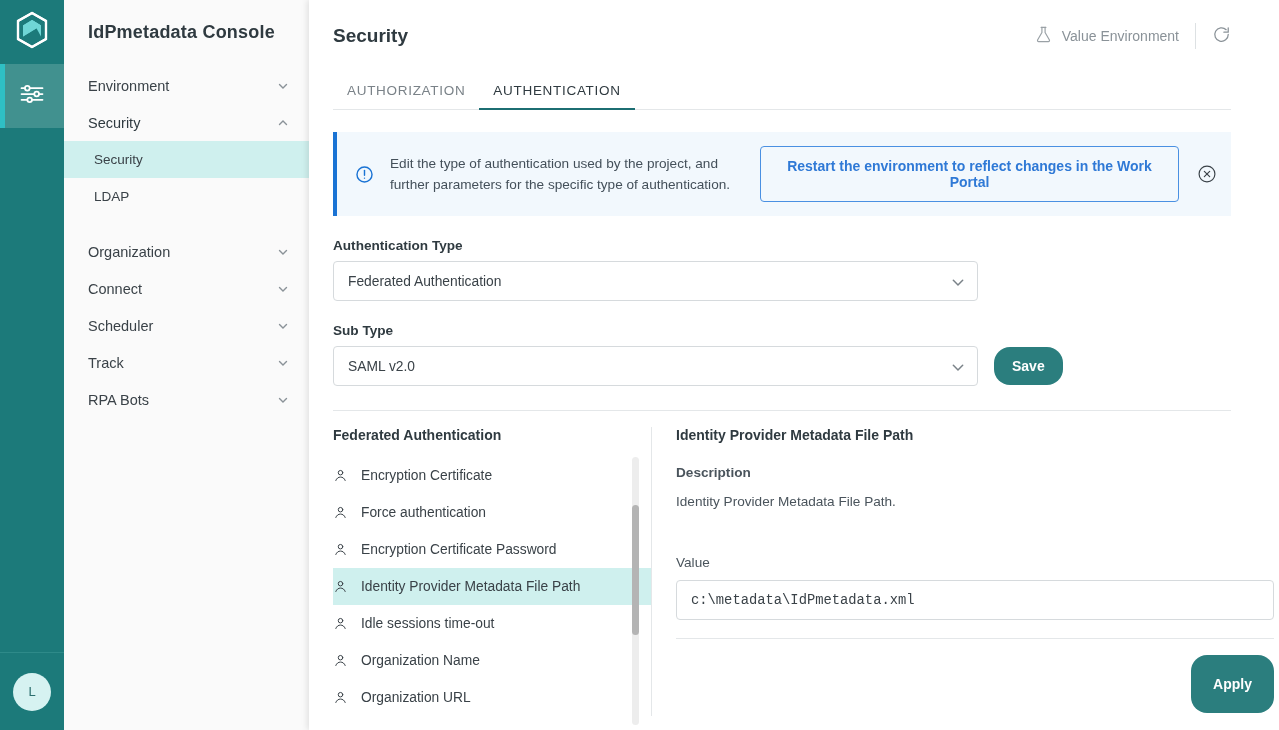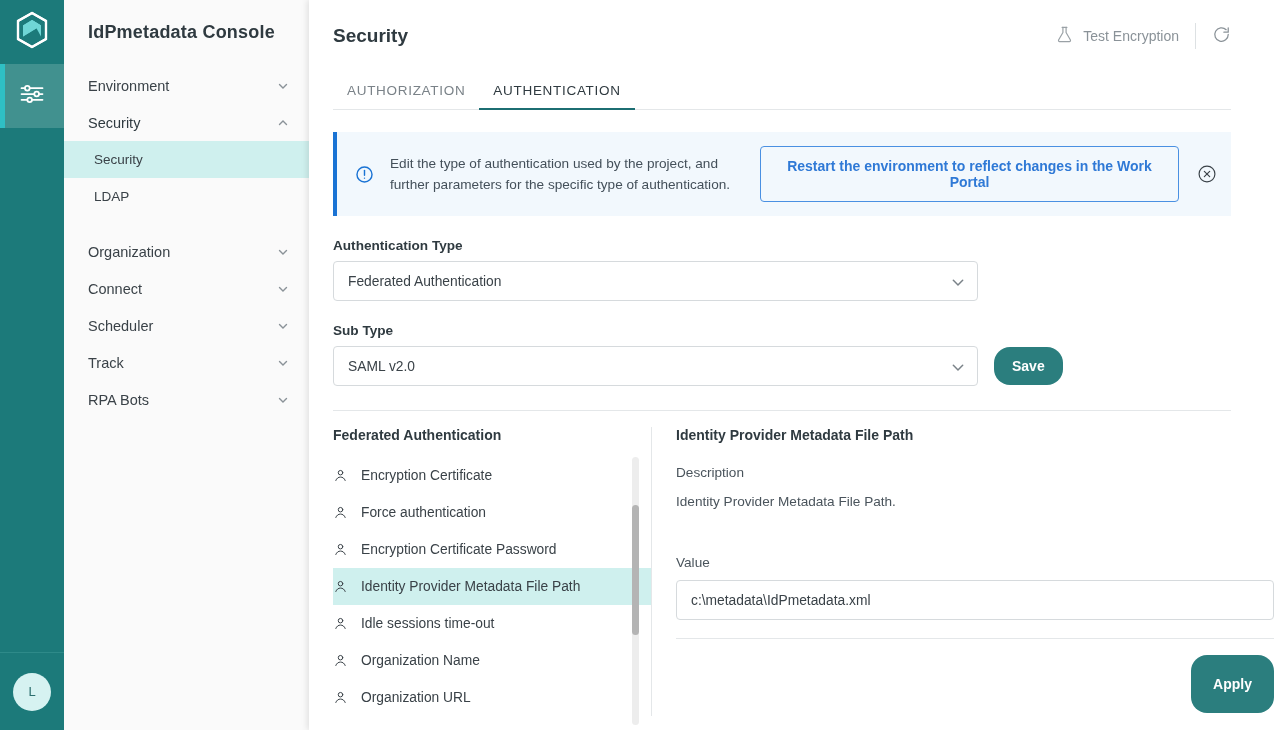--- a/index.html
+++ b/index.html
@@ -178,28 +178,28 @@
 
   .scroll-track {
     position: absolute; right: 12px; top: 0;
     width: 7px; height: 268px; background: #EDEDED; border-radius: 4px;
   }
   .scroll-thumb {
     position: absolute; left: 0; top: 48px;
     width: 7px; height: 130px; background: #B4B4B4; border-radius: 4px;
   }
 
-  .desc-label { font-size: 13.6px; color: #4A545C; margin-top: 22px; }
+  .desc-label { font-size: 13.6px; color: #4A545C; margin-top: 22px; font-weight: bold; }
   .desc-text { font-size: 13.6px; color: #4A545C; margin-top: 14px; }
   .value-label { font-size: 13.6px; color: #4A545C; margin-top: 46px; }
   .value-input {
     margin-top: 10px; width: 598px; height: 40px;
     border: 1px solid #D6DADD; border-radius: 4px;
     padding: 0 14px; font-size: 13.8px; color: #3A4248;
-    background: #fff; font-family: Liberation Sans, sans-serif;
+    background: #fff; font-family: Liberation Mono, monospace;
     outline: none;
   }
   .apply-row { margin-top: 18px; border-top: 1px solid #E4E7E9; padding-top: 16px; display: flex; }
   .apply-btn { margin-left: auto; padding: 21px 22px; }
 </style>
 </head>
 <body>
 
 <div class="app">
 
@@ -322,21 +322,21 @@
       <div class="topbar">
         <div class="page-title">Security</div>
         <div class="topbar-right">
           <div class="env-pill">
             <span>
               <svg width="19" height="19" viewBox="0 0 24 24" fill="none" stroke="#9AA1A6" stroke-width="1.5" stroke-linecap="round" stroke-linejoin="round">
                 <path d="M9 3h6"></path>
                   <path d="M10 3v6.5L4.5 19a1.5 1.5 0 0 0 1.3 2h12.4a1.5 1.5 0 0 0 1.3-2L14 9.5V3"></path>
               </svg>
             </span>
-            <span>Test Encryption</span>
+            <span>Value Environment</span>
           </div>
           <div class="vline"></div>
           <div class="icon-btn">
             <span>
               <svg width="19" height="19" viewBox="0 0 24 24" fill="none" stroke="#8A9298" stroke-width="1.6" stroke-linecap="round" stroke-linejoin="round">
                 <path d="M20.5 12a8.5 8.5 0 1 1-2.6-6.1"></path>
                   <polyline points="20.5,3.5 20.5,9 15,9"></polyline>
               </svg>
             </span>
           </div>

